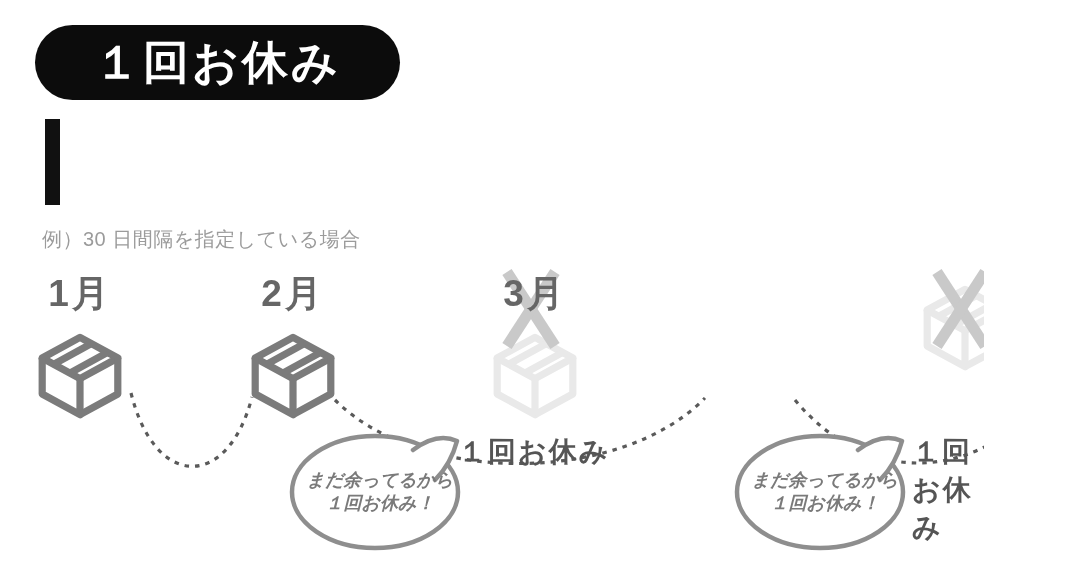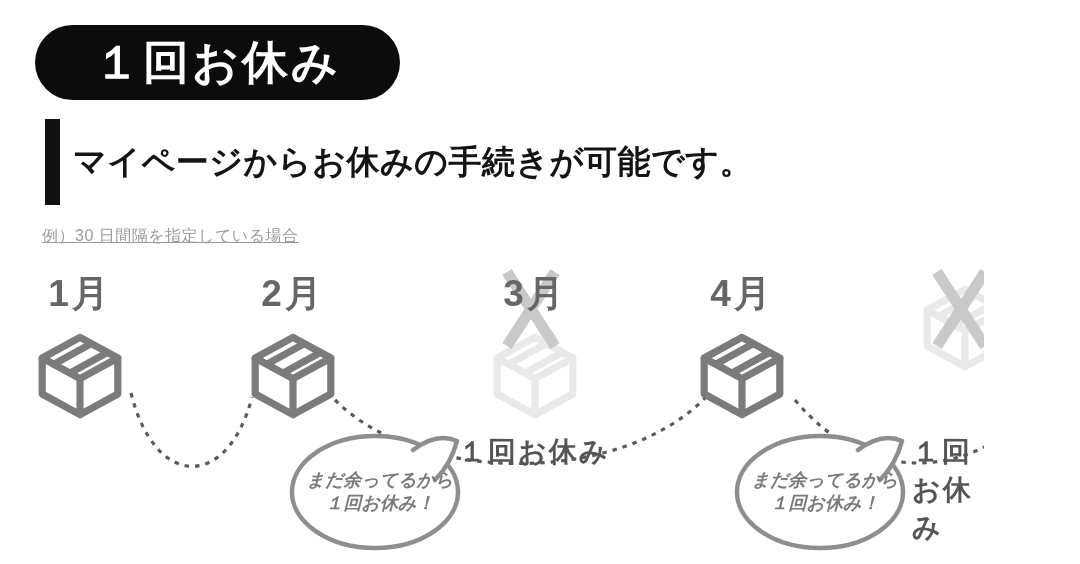--- a/index.html
+++ b/index.html
@@ -20,22 +20,22 @@
   .accent-bar{
     position:absolute;left:45px;top:119px;width:15px;height:86px;
     background:var(--accent-bar,#111);
   }
   .heading{
     position:absolute;left:73px;top:119px;height:86px;display:flex;align-items:center;
     font-size:33px;font-weight:bold;color:var(--heading-text,#141414);letter-spacing:.5px;
   }
   
   .note{
-    position:absolute;left:42px;top:226px;font-size:16px;
-    color:var(--note-text,#9b9b9b);letter-spacing:.5px;text-decoration:underline;
+    position:absolute;left:42px;top:226px;font-size:20px;
+    color:var(--note-text,#9b9b9b);letter-spacing:.5px;
   }
   
   .month-col{position:absolute;top:270px;width:180px;text-align:center;}
   .month-label{
     position:relative;z-index:2;font-size:37px;font-weight:bold;
     color:var(--month-text,#666);letter-spacing:3px;line-height:48px;height:48px;
   }
   .x-mark{
     position:absolute;z-index:1;top:-3px;left:50%;margin-left:-35px;
   }
@@ -69,21 +69,20 @@
 </head>
 <body>
 
 <div id="stage">
 
   <div class="badge">
     <span>１回お休み</span>
   </div>
 
   <div class="accent-bar"></div>
-  <div class="heading">マイページからお休みの手続きが可能です。</div>
 
   <div class="note">例）30 日間隔を指定している場合</div>
 
   <svg class="curves" width="1080" height="100" viewBox="0 0 1080 100">
     <path d="M131,13 C155,110 228,110 252,17"></path>
     <path d="M335,20 C420,105 620,105 705,18"></path>
     <path d="M795,20 C868,108 980,103 1052,10"></path>
   </svg>
 
   <div class="month-col" style="left:-10px">
@@ -116,30 +115,20 @@
     <div class="month-label">3月</div>
     <svg class="box-icon box-inactive" width="90" height="96" viewBox="0 0 100 100">
       <path d="M50,7 L92,30 L50,53 L8,30 Z"></path>
       <path d="M8,30 L8,70 L50,93 L50,53"></path>
       <path d="M92,30 L92,70 L50,93"></path>
       <line x1="20.6" y1="37" x2="62.6" y2="14"></line>
       <line x1="38.2" y1="47" x2="80.2" y2="24"></line>
     </svg>
   </div>
 
-  <div class="month-col" style="left:652px">
-    <div class="month-label">4月</div>
-    <svg class="box-icon box-active" width="90" height="96" viewBox="0 0 100 100">
-      <path d="M50,7 L92,30 L50,53 L8,30 Z"></path>
-      <path d="M8,30 L8,70 L50,93 L50,53"></path>
-      <path d="M92,30 L92,70 L50,93"></path>
-      <line x1="20.6" y1="37" x2="62.6" y2="14"></line>
-      <line x1="38.2" y1="47" x2="80.2" y2="24"></line>
-    </svg>
-  </div>
 
   <div class="month-col" style="left:875px">
     <svg class="x-mark" width="62" height="84" viewBox="0 0 62 84">
       <line x1="7" y1="5" x2="55" y2="79"></line>
       <line x1="55" y1="5" x2="7" y2="79"></line>
     </svg>
     <svg class="box-icon box-inactive" width="90" height="96" viewBox="0 0 100 100">
       <path d="M50,7 L92,30 L50,53 L8,30 Z"></path>
       <path d="M8,30 L8,70 L50,93 L50,53"></path>
       <path d="M92,30 L92,70 L50,93"></path>

